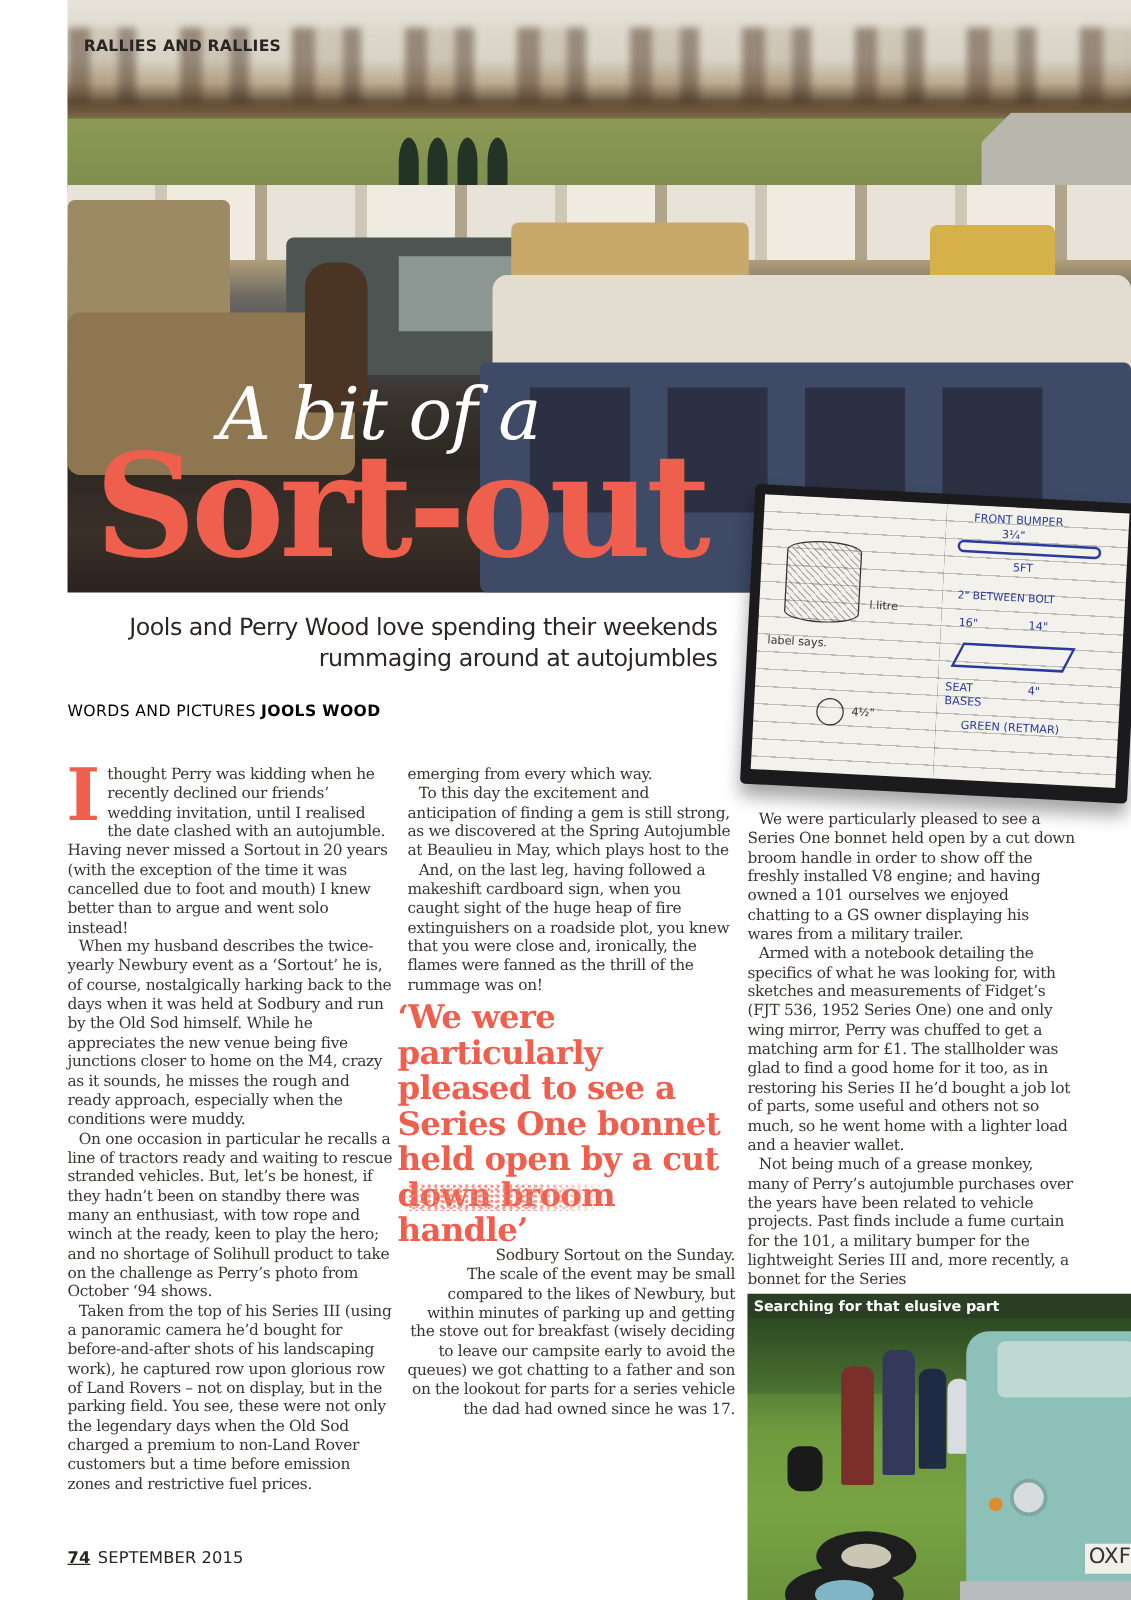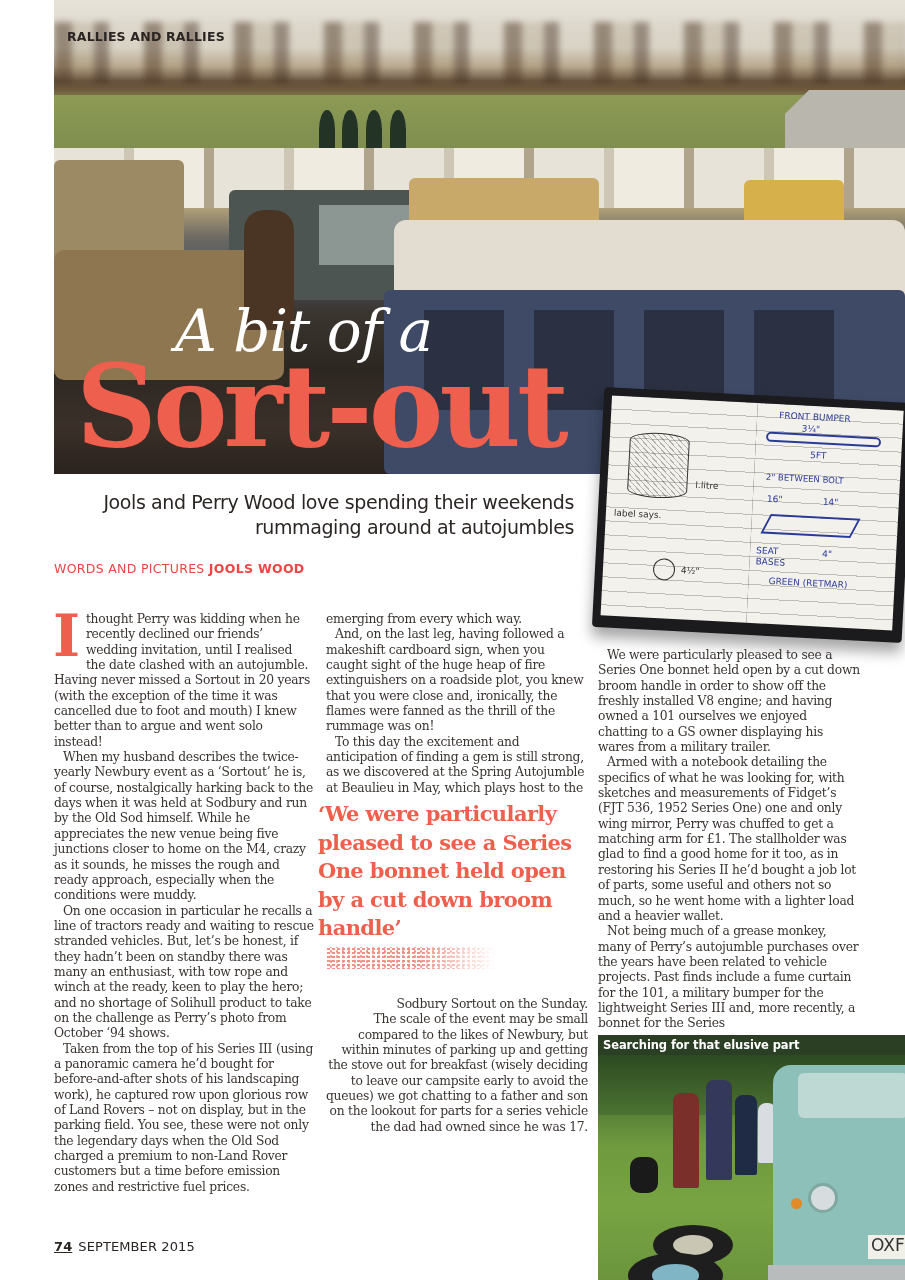--- a/index.html
+++ b/index.html
@@ -67,21 +67,21 @@
   .notebook .circle { position:absolute; left:50px; top:160px; width:22px; height:22px; border:1.5px solid #333; border-radius:50%; }
   .blue-ink { color:#2a3a9a; }
   .pencil { color:#333; }
 
   .standfirst {
     position:absolute; left:54px; top:490px; width:520px; font-family:"DejaVu Sans", sans-serif;
     font-size:19px; line-height:25px; color:#2b2624; letter-spacing:-0.4px;text-align:right;
   }
   .byline {
     position:absolute; left:54px; top:561px; font-family:"DejaVu Sans", sans-serif; font-size:12.5px;
-    color:#ef4444; letter-spacing:0.3px;
+    color:#000000; letter-spacing:0.3px;
   }
   .byline .name { font-weight:bold; }
 
   .col {
     position:absolute; font-family:"DejaVu Serif", serif; font-size:12.3px; line-height:15.35px;
     color:#3a3431; letter-spacing:-0.25px;
   }
   .col p { text-indent: 9px; }
   .col p.noindent { text-indent: 0; }
   .col1 { left:54px; top:612px; width:260px; }
@@ -89,21 +89,21 @@
   .col2b { left:326px; top:997px; width:262px;text-align:right; }
   .col3 { left:598px; top:648px; width:262px; }
 
   .dropcap {
     float:left; font-family:"DejaVu Serif", serif; font-weight:bold; color:#ee5f4e;
     font-size:58px; line-height:44px; margin:2px 6px 0 -1px; height:46px;
   }
 
   .pullquote {
     position:absolute; left:318px; top:800px; width:270px; font-family:"DejaVu Serif", serif; font-weight:bold;
-    font-size:21px; line-height:28.5px; color:#ee5f4e; letter-spacing:-0.6px;
+    font-size:26px; line-height:28.5px; color:#ee5f4e; letter-spacing:-0.6px;
   }
   .splatter {
     position:absolute; left:326px; top:947px; width:170px; height:22px;
     background: radial-gradient(circle, #ee7e70 1.2px, transparent 1.5px) 0 0/5px 4px,
                 radial-gradient(circle, #ee7e70 1px, transparent 1.4px) 2px 2px/6px 5px;
     -webkit-mask-image: linear-gradient(90deg,#000 55%, transparent);
             mask-image: linear-gradient(90deg,#000 55%, transparent);
     opacity:.85;
   }
 
@@ -200,22 +200,22 @@
 
 <div class="col col1">
   <p class="noindent"><span class="dropcap">I</span><span>thought Perry was kidding when he recently declined our friends’ wedding invitation, until I realised the date clashed with an autojumble. Having never missed a Sortout in 20 years (with the exception of the time it was cancelled due to foot and mouth) I knew better than to argue and went solo instead!</span></p>
   <p>When my husband describes the twice-yearly Newbury event as a ‘Sortout’ he is, of course, nostalgically harking back to the days when it was held at Sodbury and run by the Old Sod himself. While he appreciates the new venue being five junctions closer to home on the M4, crazy as it sounds, he misses the rough and ready approach, especially when the conditions were muddy.</p>
   <p>On one occasion in particular he recalls a line of tractors ready and waiting to rescue stranded vehicles. But, let’s be honest, if they hadn’t been on standby there was many an enthusiast, with tow rope and winch at the ready, keen to play the hero; and no shortage of Solihull product to take on the challenge as Perry’s photo from October ‘94 shows.</p>
   <p>Taken from the top of his Series III (using a panoramic camera he’d bought for before-and-after shots of his landscaping work),  he captured row upon glorious row of Land Rovers – not on display, but in the parking field. You see, these were not only the legendary days when the Old Sod charged a premium to non-Land Rover customers but a time before emission zones and restrictive fuel prices.</p>
 </div>
 
 <div class="col col2">
   <p class="noindent">emerging from every which way.</p>
+  <p>To this day the excitement and anticipation of finding a gem is still strong, as we discovered at the Spring Autojumble at Beaulieu in May, which plays host to the</p>
   <p>And, on the last leg, having followed a makeshift cardboard sign, when you caught sight of the huge heap of fire extinguishers on a roadside plot, you knew that you were close and, ironically, the flames were fanned as the thrill of the rummage was on!</p>
-  <p>To this day the excitement and anticipation of finding a gem is still strong, as we discovered at the Spring Autojumble at Beaulieu in May, which plays host to the</p>
 </div>
 
 <div class="pullquote">‘We were particularly pleased to see a Series One bonnet held open by a cut down broom handle’</div>
 <div class="splatter"></div>
 
 <div class="col col2b">
   <p class="noindent">Sodbury Sortout on the Sunday.</p>
   <p>The scale of the event may be small compared to the likes of Newbury, but within minutes of parking up and getting the stove out for breakfast (wisely deciding to leave our campsite early to avoid the queues) we got chatting to a father and son on the lookout for parts for a series vehicle the dad had owned since he was 17.</p>
 </div>
 

